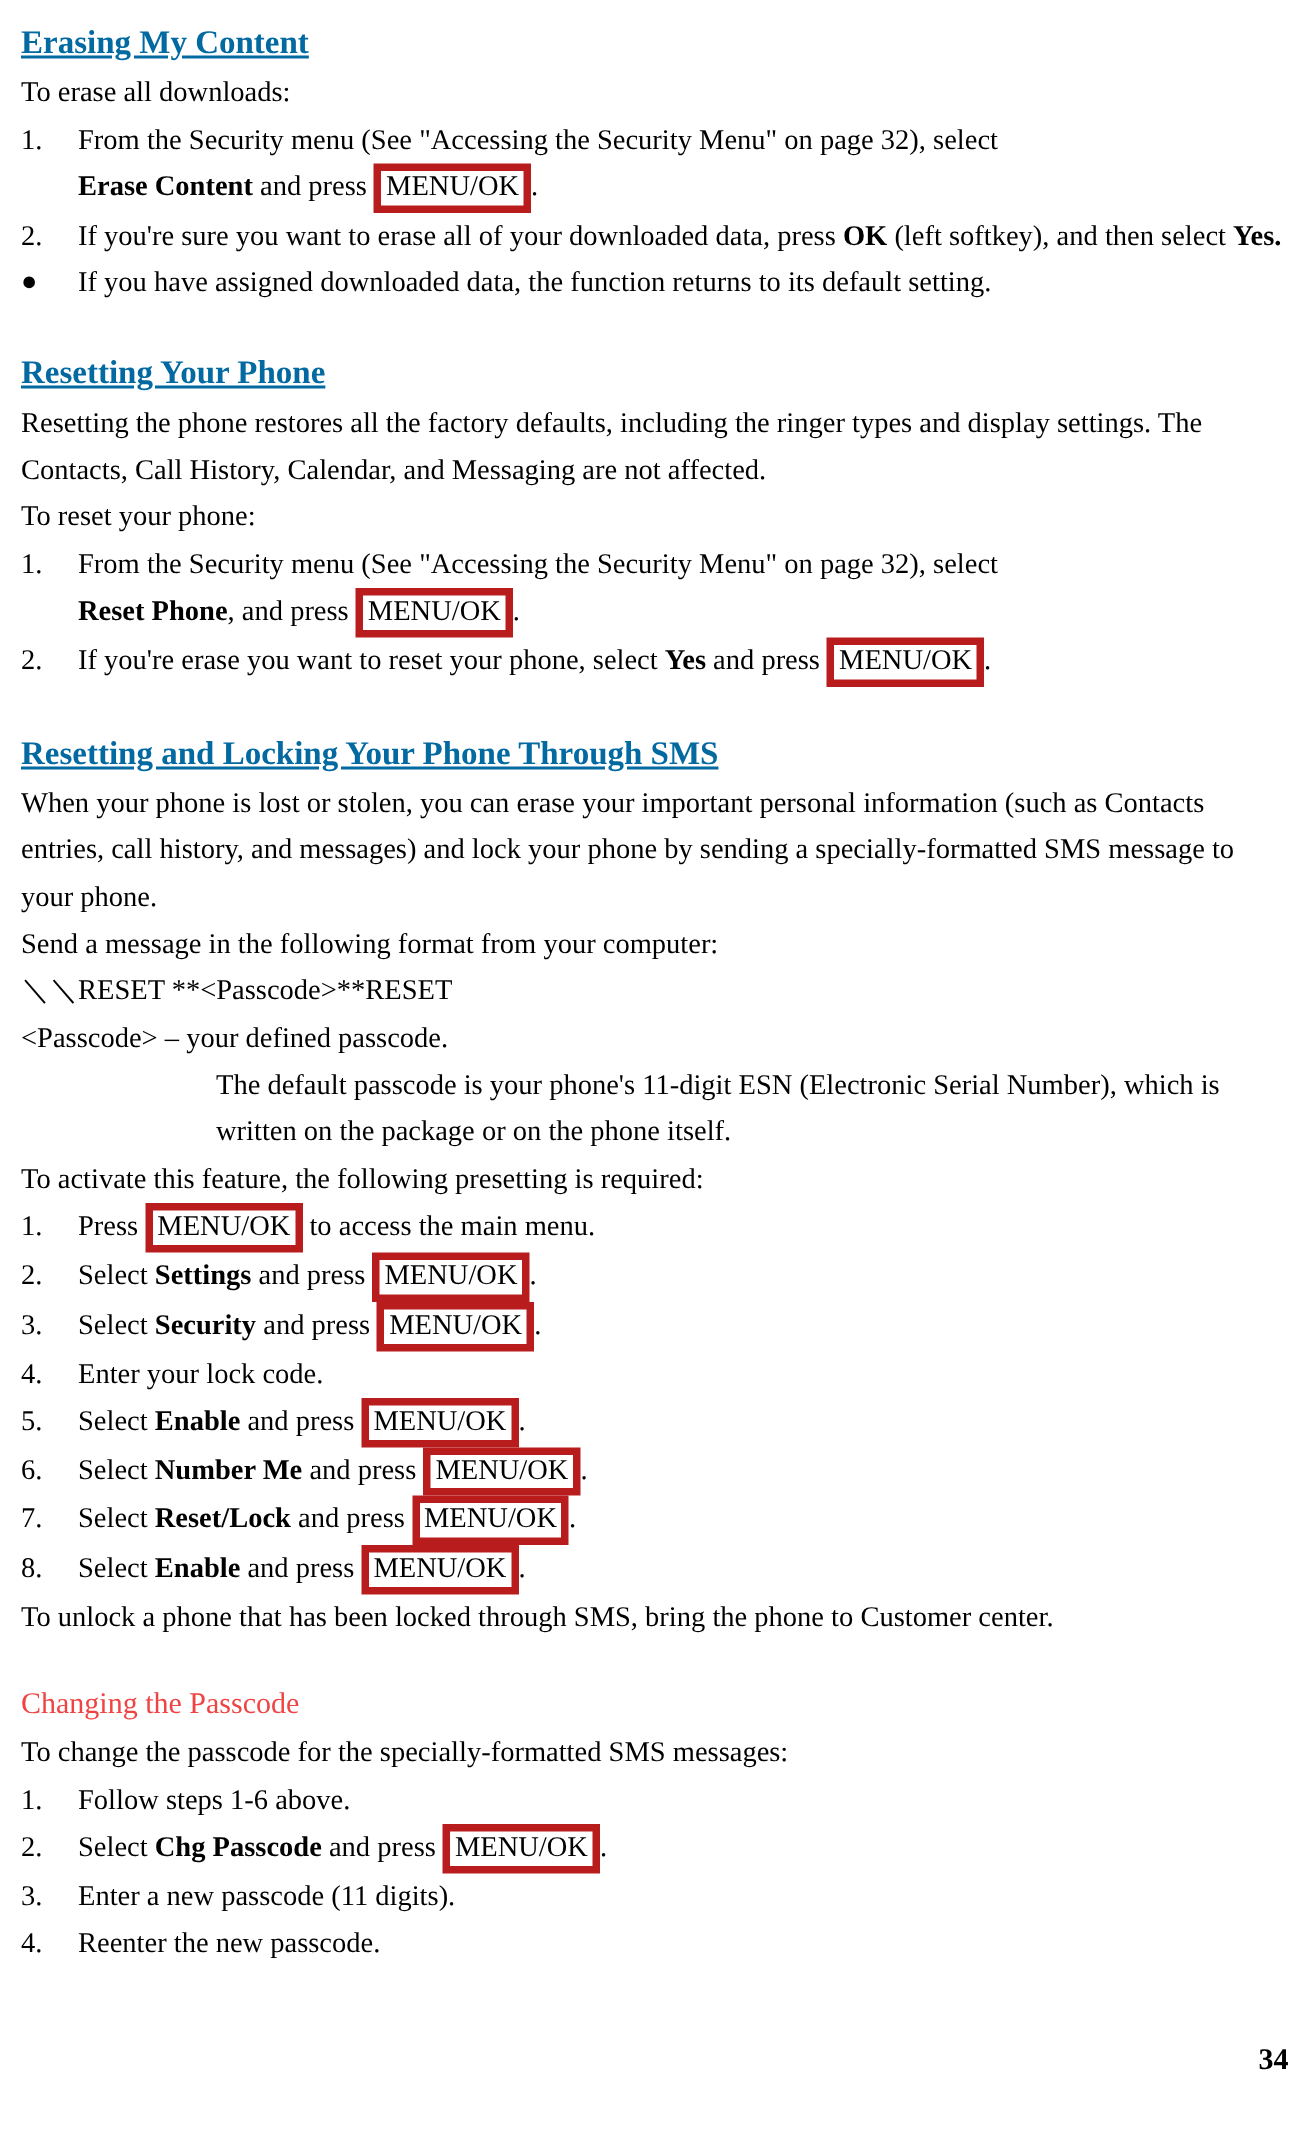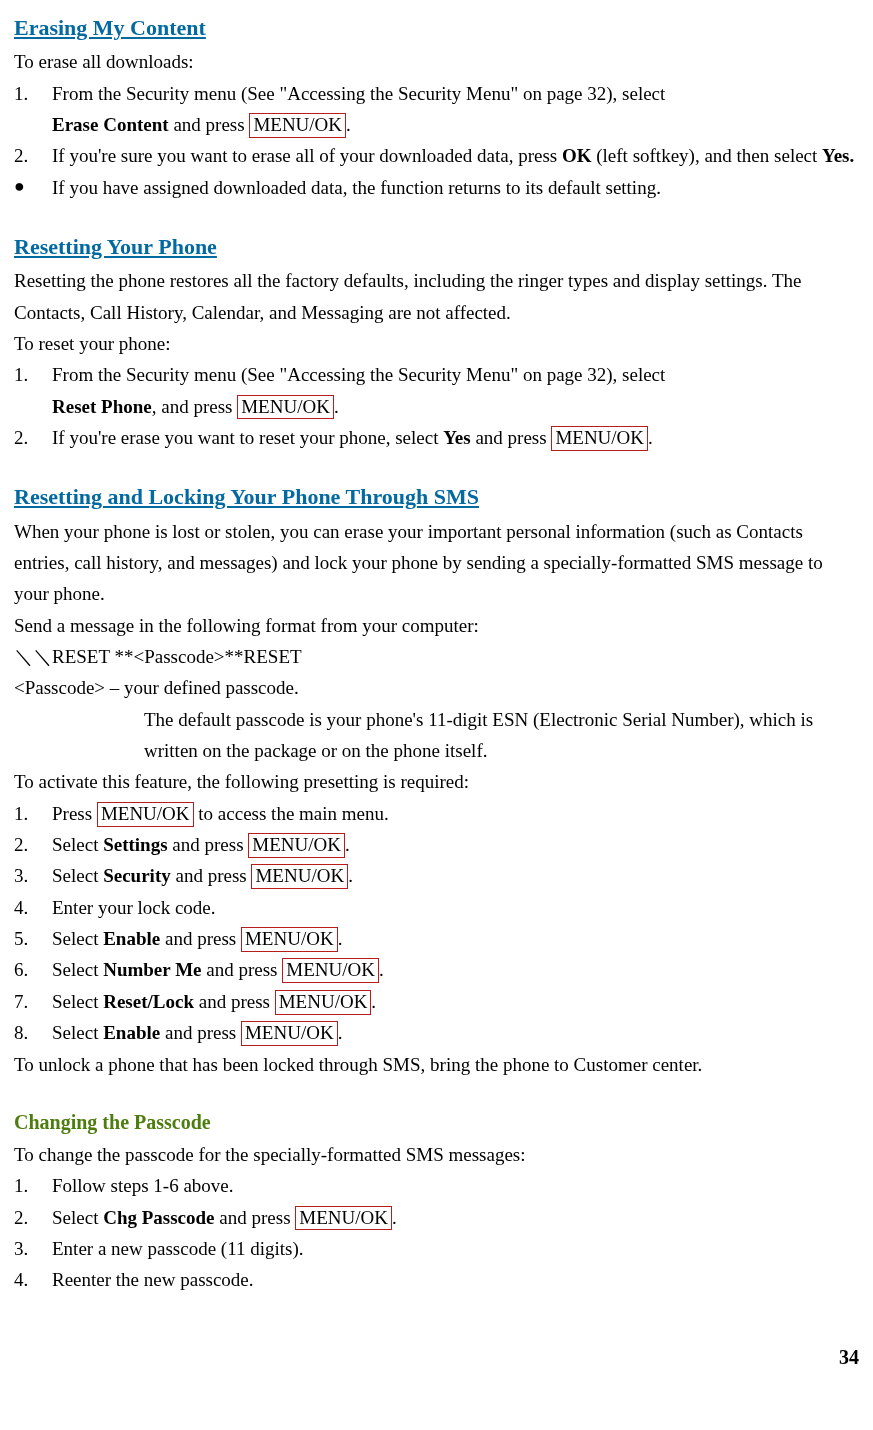--- a/index.html
+++ b/index.html
@@ -12,29 +12,29 @@
       padding: 10px 14px 40px 14px;
       width: 845px;
     }
     .heading-red {
       color: #0369a1;
       font-weight: bold;
       text-decoration: underline;
       font-size: 22px;
     }
     .heading-black {
-      color: #4d7c0f;
-      font-weight: bold;
+      color: #ef4444;
+      font-weight: normal;
       font-size: 20px;
     }
     .bold {
       font-weight: bold;
     }
     .boxed {
-      border: 1px solid #b91c1c;
+      border: 5px solid #b91c1c;
       padding: 0 3px;
       display: inline-block;
       line-height: 1.2;
     }
     .list-item {
       display: flex;
       margin: 0;
     }
     .list-num {
       width: 38px;

